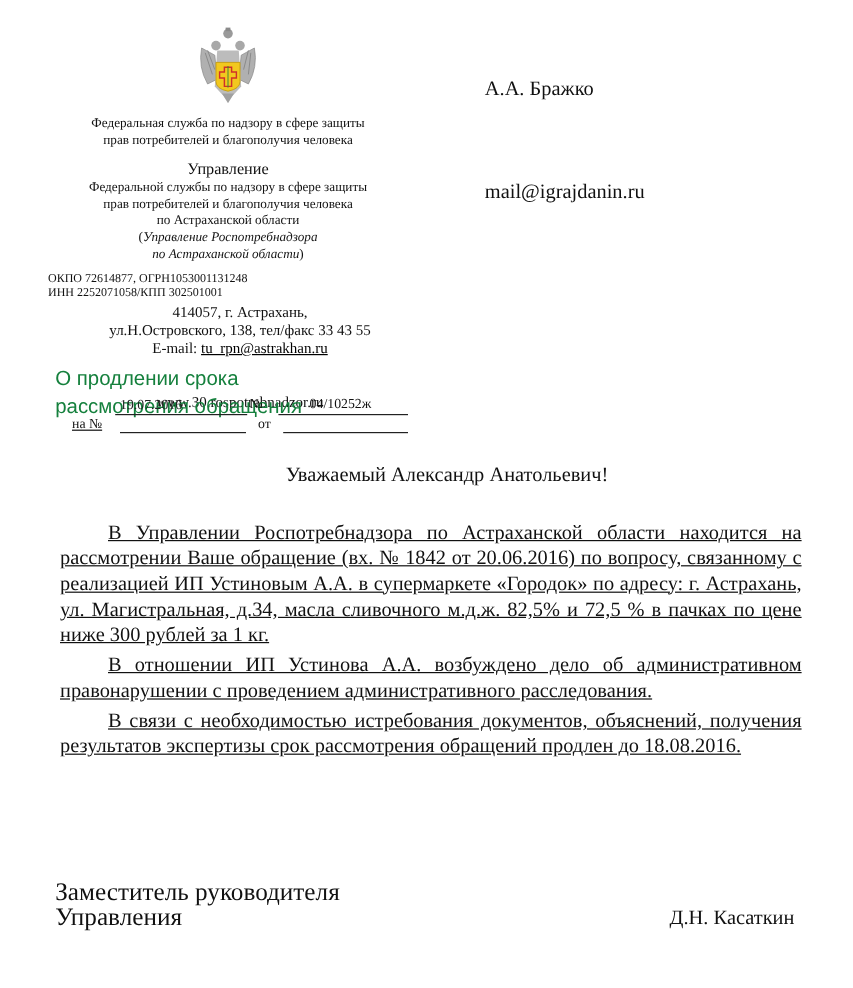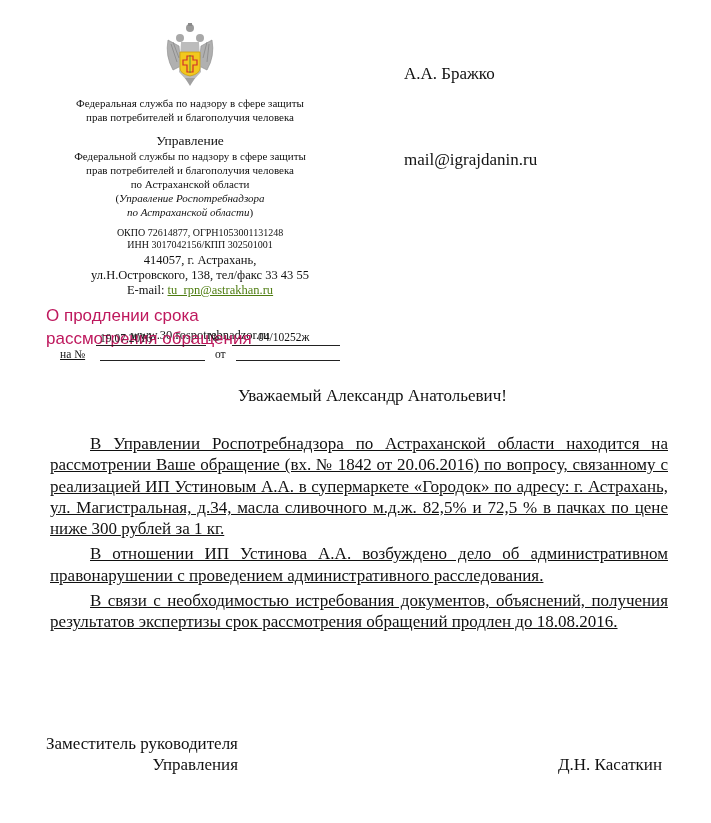--- a/index.html
+++ b/index.html
@@ -6,45 +6,45 @@
     body { width: 711px; height: 823px; position: relative; overflow: hidden;
            font-family: "Liberation Serif", serif; color: #111111; }
     .abs { position: absolute; }
     .logo { left: 163px; top: 22px; width: 54px; height: 66px; }
     .agency-top { left: 40px; top: 96px; width: 300px; text-align: center;
                   font-size: 11px; line-height: 14px; }
     .dept { left: 40px; top: 133px; width: 300px; text-align: center;
             font-size: 11px; line-height: 14px; font-weight: normal; }
     .dept .title { font-size: 13.5px; line-height: 16px; }
     .dept .it { font-style: italic; }
-    .codes { left: 40px; top: 227px; width: 320px; text-align: center;
+    .codes { left: 40px; top: 227px; width: 320px; 
              font-size: 10px; line-height: 12px; }
     .address { left: 40px; top: 253px; width: 320px; text-align: center;
                font-size: 12.5px; line-height: 15px; }
-    .address a { color: #4d7c0f; text-decoration: underline; }
+    .address a { color: #000000; text-decoration: underline; }
     .web { left: 40px; top: 300px; width: 320px; text-align: center;
            font-size: 12.5px; line-height: 14px; margin-top: 28px; }
     .subject { left: 46px; top: 304px; font-family: "Liberation Sans", sans-serif;
-               font-size: 17px; line-height: 23px; color: #be185d; }
+               font-size: 17px; line-height: 23px; color: #15803d; }
     .reg-date { left: 100px; top: 332px; font-size: 11.5px; color: #222; }
     .reg-line1 { left: 96px; top: 345px; width: 110px; border-bottom: 1px solid #222; }
     .reg-no-sign { left: 208px; top: 331px; font-size: 11.5px; }
     .reg-num { left: 258px; top: 331px; font-size: 11.5px; }
     .reg-line2 { left: 232px; top: 345px; width: 108px; border-bottom: 1px solid #222; }
     .na-label { left: 60px; top: 348px; font-size: 11.5px; text-decoration: underline; }
     .na-line { left: 100px; top: 360px; width: 105px; border-bottom: 1px solid #222; }
     .ot-label { left: 215px; top: 348px; font-size: 11.5px; }
     .ot-line { left: 236px; top: 360px; width: 104px; border-bottom: 1px solid #222; }
     .recipient { left: 404px; top: 64px; font-size: 17px; }
     .email { left: 404px; top: 150px; font-size: 17px; }
     .greeting { left: 0; top: 386px; width: 711px; text-align: center; font-size: 17px; padding-left: 34px; box-sizing: border-box; }
     .body-text { left: 46px; top: 429px; width: 626px; font-size: 17px; line-height: 21.3px;
                  text-align: justify; }
     .body-text p { margin: 4px; text-indent: 40px; text-decoration: underline; }
-    .sig-left { left: 46px; top: 733px; font-size: 17px; line-height: 21px; text-align: right; }
+    .sig-left { left: 46px; top: 733px; font-size: 21px; line-height: 21px; }
     .sig-right { left: 558px; top: 754px; font-size: 17px; line-height: 21px; }
   </style>
 </head>
 <body>
 
 <div class="abs logo">
   <svg width="54" height="66" viewBox="0 0 54 66">
 
     <circle cx="27" cy="6" r="4" fill="#9a9a9a"></circle>
     <rect x="25" y="1" width="4" height="3" fill="#8a8a8a"></rect>
@@ -79,21 +79,21 @@
   <div>
     <span>(</span><span class="it">Управление Роспотребнадзора</span>
   </div>
   <div>
     <span class="it">по Астраханской области</span><span>)</span>
   </div>
 </div>
 
 <div class="abs codes">
   <div>ОКПО 72614877, ОГРН1053001131248</div>
-  <div>ИНН 3017042156/КПП 302501001</div>
+  <div>ИНН 2252071058/КПП 302501001</div>
 </div>
 
 <div class="abs address">
   <div>414057, г. Астрахань,</div>
   <div>ул.Н.Островского, 138, тел/факс 33 43 55</div>
   <div>
     <span>E-mail: </span><a>tu_rpn@astrakhan.ru</a>
   </div>
 </div>
 

